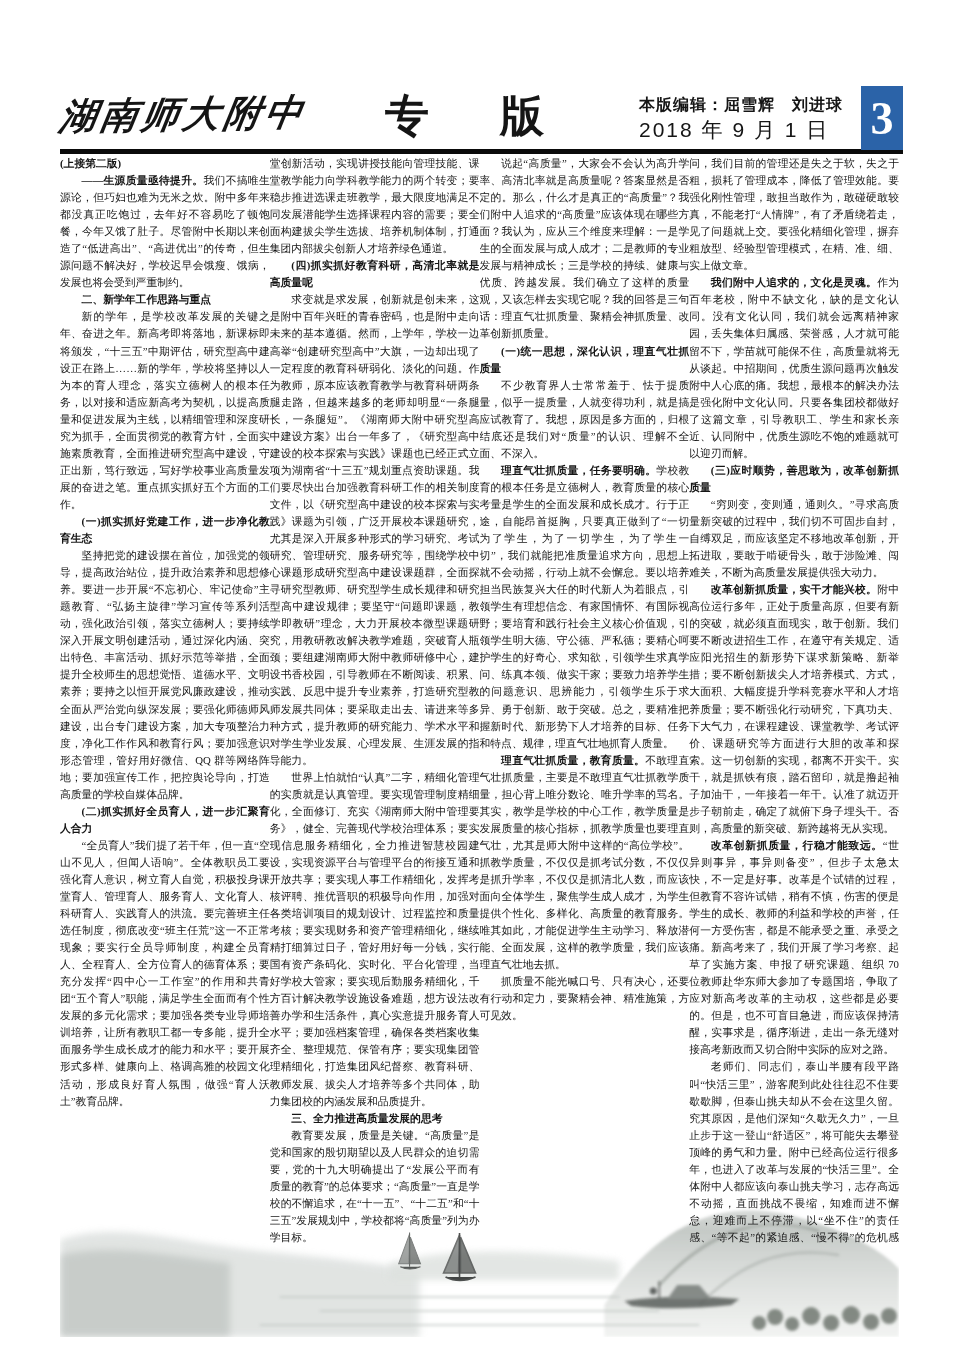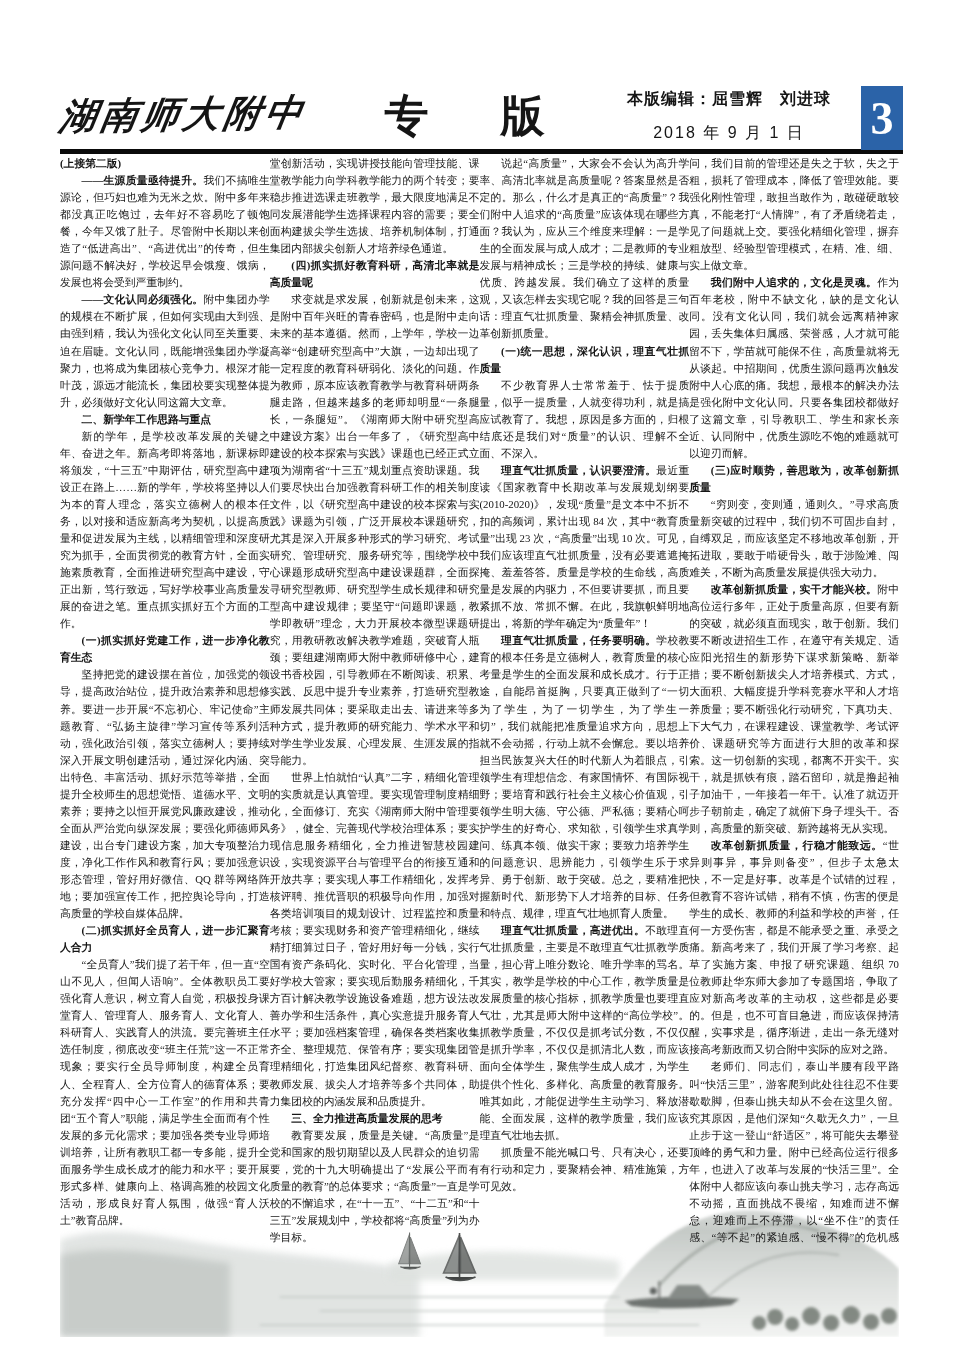--- a/index.html
+++ b/index.html
@@ -20,28 +20,28 @@
   .logo{
     position:absolute;left:0;bottom:8px;
     font-size:37px;font-weight:bold;font-style:italic;
     transform:skewX(-10deg) rotate(-1deg);
     letter-spacing:4px;white-space:nowrap;
     font-family:"DejaVu Serif","Liberation Serif",serif;
   }
   .section-title{
     position:absolute;left:50%;transform:translateX(-50%);bottom:2px;
     font-size:44px;font-weight:bold;letter-spacing:30px;white-space:nowrap;
-    font-family:Liberation Sans, sans-serif;
+    font-family:Liberation Serif, serif;
   }
   .head-right{
-    position:absolute;right:68px;bottom:4px;text-align:center;
+    position:absolute;right:56px;bottom:4px;text-align:left;
     font-family:"Liberation Sans","DejaVu Sans",sans-serif;
   }
   .editor-line{font-size:16px;font-weight:bold;letter-spacing:1px;}
-  .date-line{font-size:16px;margin-top:13px;letter-spacing:2px;}
+  .date-line{font-size:21px;margin-top:0;letter-spacing:2px;}
   .page-badge{
     position:absolute;right:-4px;top:2px;width:42px;height:64px;
     color:#fff;display:flex;align-items:center;justify-content:center;
     font-size:46px;font-weight:bold;z-index:3;
     font-family:"Liberation Serif",serif;
   }
   .head-rule{
     position:absolute;left:0;right:-4px;bottom:-6px;height:5px;background:#0a0a0a;z-index:1;
   }
   
@@ -79,43 +79,41 @@
       <div class="date-line">2018 年 9 月 1 日</div>
     </div>
     <div class="page-badge" id="page-badge" style="background: rgb(43, 99, 168);">3</div>
     <div class="head-rule"></div>
   </div>
 
   <div class="body-cols">
     <div class="col">
         <p class="para noindent"><span class="lead-b">(上接第二版)</span></p>
         <p class="para"><span class="lead-b">——</span><span class="lead-u">生源质量亟待提升。</span>我们不搞唯生源论，但巧妇也难为无米之炊。附中多年来都没真正吃饱过，去年好不容易吃了顿饱餐，今年又饿了肚子。尽管附中长期以来创造了“低进高出”、“高进优出”的传奇，但生源问题不解决好，学校迟早会饿瘦、饿病，发展也将会受到严重制约。</p>
-        <p class="para"><span class="lead-b">——</span><span class="lead-u">文化认同必须强化。</span>附中集团办学的规模在不断扩展，但如何实现由大到强、由强到精，我认为强化文化认同至关重要、迫在眉睫。文化认同，既能增强集团办学凝聚力，也将成为集团核心竞争力。根深才能叶茂，源远才能流长，集团校要实现整体提升，必须做好文化认同这篇大文章。</p>
         <p class="heading">二、新学年工作思路与重点</p>
         <p class="para">新的学年，是学校改革发展的关键之年、奋进之年。新高考即将落地，新课标即将颁发，“十三五”中期评估，研究型高中建设正在路上……新的学年，学校将坚持以人为本的育人理念，落实立德树人的根本任务，以对接和适应新高考为契机，以提高质量和促进发展为主线，以精细管理和深度研究为抓手，全面贯彻党的教育方针，全面实施素质教育，全面推进研究型高中建设，守正出新，笃行致远，写好学校事业高质量发展的奋进之笔。重点抓实抓好五个方面的工作。</p>
         <p class="heading">(一)抓实抓好党建工作，进一步净化教育生态</p>
         <p class="para">坚持把党的建设摆在首位，加强党的领导，提高政治站位，提升政治素养和思想修养。要进一步开展“不忘初心、牢记使命”主题教育、“弘扬主旋律”学习宣传等系列活动，强化政治引领，落实立德树人；要持续深入开展文明创建活动，通过深化内涵、突出特色、丰富活动、抓好示范等举措，全面提升全校师生的思想觉悟、道德水平、文明素养；要持之以恒开展党风廉政建设，推动全面从严治党向纵深发展；要强化师德师风建设，出台专门建设方案，加大专项整治力度，净化工作作风和教育行风；要加强意识形态管理，管好用好微信、QQ 群等网络阵地；要加强宣传工作，把控舆论导向，打造高质量的学校自媒体品牌。</p>
         <p class="heading">(二)抓实抓好全员育人，进一步汇聚育人合力</p>
         <p class="para">“全员育人”我们提了若干年，但一直“空山不见人，但闻人语响”。全体教职员工要强化育人意识，树立育人自觉，积极投身课堂育人、管理育人、服务育人、文化育人、科研育人、实践育人的洪流。要完善班主任选任制度，彻底改变“班主任荒”这一不正常现象；要实行全员导师制度，构建全员育人、全程育人、全方位育人的德育体系；要充分发挥“四中心一工作室”的作用和共青团“五个育人”职能，满足学生全面而有个性发展的多元化需求；要加强各类专业导师培训培养，让所有教职工都一专多能，提升全面服务学生成长成才的能力和水平；要开展形式多样、健康向上、格调高雅的校园文化活动，形成良好育人氛围，做强“育人沃土”教育品牌。</p>
       </div>
     <div class="col">
         <p class="para noindent">堂创新活动，实现讲授技能向管理技能、课堂教学能力向学科教学能力的两个转变；要稳步推进选课走班教学，最大限度地满足不同发展潜能学生选择课程内容的需要；要全面构建拔尖学生选拔、培养机制体制，打通集团内部拔尖创新人才培养绿色通道。</p>
         <p class="heading">(四)抓实抓好教育科研，高清北率就是高质量呢</p>
         <p class="para">求变就是求发展，创新就是创未来，这是附中百年兴旺的青春密码，也是附中走向未来的基本遵循。然而，上学年，学校一边高举“创建研究型高中”大旗，一边却出现了一定程度的教育科研弱化、淡化的问题。作为教师，原本应该教育教学与教育科研两条腿走路，但越来越多的老师却明显“一条腿长，一条腿短”。《湖南师大附中研究型高中建设方案》出台一年多了，《研究型高中建设的校本探索与实践》课题也已经正式立项为湖南省“十三五”规划重点资助课题。我们要尽快出台加强教育科研工作的相关制度文件，以《研究型高中建设的校本探索与实践》课题为引领，广泛开展校本课题研究，尤其是深入开展多种形式的学习研究、考试研究、管理研究、服务研究等，围绕学校中心课题形成研究型高中建设课题群，全面探寻研究型教师、研究型学生成长规律和研究型高中建设规律；要坚守“问题即课题，教学即教研”理念，大力开展校本微型课题研究，用教研教改解决教学难题，突破育人瓶颈；要组建湖南师大附中教师研修中心，建设书香校园，引导教师在不断阅读、积累、实践、反思中提升专业素养，打造研究型教师发展共同体；要采取走出去、请进来等多种方式，提升教师的研究能力、学术水平和对学生学业发展、心理发展、生涯发展的指导能力。</p>
         <p class="para">世界上怕就怕“认真”二字，精细化管理的实质就是认真管理。要实现管理制度精细化，全面修订、充实《湖南师大附中管理要务》，健全、完善现代学校治理体系；要实现信息服务精细化，全力推进智慧校园建设，实现资源平台与管理平台的衔接互通和开放共享；要实现人事工作精细化，发挥考核评聘、推优晋职的积极导向作用，加强对各类培训项目的规划设计、过程监控和质量考核；要实现财务和资产管理精细化，继续精打细算过日子，管好用好每一分钱，实行国有资产条码化、实时化、平台化管理，当好学校大管家；要实现后勤服务精细化，千方百计解决教学设施设备难题，想方设法改善办学和生活条件，真心实意提升服务育人水平；要加强档案管理，确保各类档案收集齐全、整理规范、保管有序；要实现集团管理精细化，打造集团风纪督察、教育科研、教师发展、拔尖人才培养等多个共同体，助力集团校的内涵发展和品质提升。</p>
         <p class="heading">三、全力推进高质量发展的思考</p>
         <p class="para">教育要发展，质量是关键。“高质量”是党和国家的殷切期望以及人民群众的迫切需要，党的十九大明确提出了“发展公平而有质量的教育”的总体要求；“高质量”一直是学校的不懈追求，在“十一五”、“十二五”和“十三五”发展规划中，学校都将“高质量”列为办学目标。</p>
       </div>
     <div class="col">
         <p class="para">说起“高质量”，大家会不会认为高升学率、高清北率就是高质量呢？答案显然是否定的。那么，什么才是真正的“高质量”？我们附中人追求的“高质量”应该体现在哪些方面？我认为，应从三个维度来理解：一是学生的全面发展与成人成才；二是教师的专业发展与精神成长；三是学校的持续、健康与优质、跨越发展。我们确立了这样的质量观，又该怎样去实现它呢？我的回答是三句话：理直气壮抓质量、聚精会神抓质量、改革创新抓质量。</p>
         <p class="heading">(一)统一思想，深化认识，理直气壮抓质量</p>
         <p class="para">不少教育界人士常常羞于、怯于提质量，似乎一提质量，人就变得功利，就是搞应试教育了。我想，原因是多方面的，归根结底还是我们对“质量”的认识、理解不全面、不深入。</p>
-        <p class="para"><span class="lead-b">理直气壮抓质量，认识要澄清。</span>最近重读《国家教育中长期改革与发展规划纲要(2010-2020)》，发现“质量”是文本中不折不扣的高频词，累计出现 84 次，其中“教育质量”出现 23 次，“高质量”出现 10 次。可见，我们应该理直气壮抓质量，没有必要遮遮掩掩、羞羞答答。质量是学校的生命线，高质量是发展的内驱力，不但要讲要抓，而且要紧抓不放、常抓不懈。在此，我旗帜鲜明地提出，将新的学年确定为“质量年”！</p>
         <p class="para"><span class="lead-b">理直气壮抓质量，任务要明确。</span>学校教育的根本任务是立德树人，教育质量的核心考量是学生的全面发展和成长成才。行于正途，自能昂首挺胸，只要真正做到了“一切为了学生，为了一切学生，为了学生一切”，我们就能把准质量追求方向，思想上就不会动摇，行动上就不会懈怠。要以培养担当民族复兴大任的时代新人为着眼点，引领学生有理想信念、有家国情怀、有国际视野；要培育和践行社会主义核心价值观，引领学生明大德、守公德、严私德；要精心呵护学生的好奇心、求知欲，引领学生求真学问、练真本领、做实干家；要致力培养学生的问题意识、思辨能力，引领学生乐于求异、勇于创新、敢于突破。总之，要精准把握新时代、新形势下人才培养的目标、任务和特点、规律，理直气壮地抓育人质量。</p>
-        <p class="para"><span class="lead-b">理直气壮抓质量，高进优出。</span>不敢理直气壮抓质量，主要是不敢理直气壮抓教学质量，担心背上唯分数论、唯升学率的骂名。其实，教学是学校的中心工作，教学质量是发展质量的核心指标，抓教学质量也要理直气壮，尤其是师大附中这样的“高位学校”。抓教学质量，不仅仅是抓考试分数，不仅仅是抓升学率，不仅仅是抓清北人数，而应该面向全体学生，聚焦学生成人成才，为学生提供个性化、多样化、高质量的教育服务。唯其如此，才能促进学生主动学习、释放潜能、全面发展，这样的教学质量，我们应该理直气壮地去抓。</p>
+        <p class="para"><span class="lead-b">理直气壮抓质量，教育质量。</span>不敢理直气壮抓质量，主要是不敢理直气壮抓教学质量，担心背上唯分数论、唯升学率的骂名。其实，教学是学校的中心工作，教学质量是发展质量的核心指标，抓教学质量也要理直气壮，尤其是师大附中这样的“高位学校”。抓教学质量，不仅仅是抓考试分数，不仅仅是抓升学率，不仅仅是抓清北人数，而应该面向全体学生，聚焦学生成人成才，为学生提供个性化、多样化、高质量的教育服务。唯其如此，才能促进学生主动学习、释放潜能、全面发展，这样的教学质量，我们应该理直气壮地去抓。</p>
         <p class="para">抓质量不能光喊口号、只有决心，还要有行动和定力，要聚精会神、精准施策，方可见效。</p>
       </div>
     <div class="col">
         <p class="para noindent">问，我们目前的管理还是失之于软，失之于粗，损耗了管理成本，降低了管理效能。要强化刚性管理，敢担当敢作为，敢碰硬敢较真，不能老打“人情牌”，有了矛盾绕着走，见了问题就上交。要强化精细化管理，摒弃粗放型、经验型管理模式，在精、准、细、实上做文章。</p>
         <p class="para"><span class="lead-b">我们附中人追求的，文化是灵魂。</span>作为百年老校，附中不缺文化，缺的是文化认同。没有文化认同，我们就会远离精神家园，丢失集体归属感、荣誉感，人才就可能留不下，学苗就可能保不住，高质量就将无从谈起。中招期间，优质生源问题再次触发附中人心底的痛。我想，最根本的解决办法是强化附中文化认同。只要各集团校都做好了这篇文章，引导教职工、学生和家长亲近、认同附中，优质生源吃不饱的难题就可以迎刃而解。</p>
         <p class="heading">(三)应时顺势，善思敢为，改革创新抓质量</p>
         <p class="para">“穷则变，变则通，通则久。”寻求高质量新突破的过程中，我们切不可固步自封，自缚双足，而应该坚定不移地改革创新，开拓进取，要敢于啃硬骨头，敢于涉险滩、闯难关，不断为高质量发展提供强大动力。</p>
         <p class="para"><span class="lead-b">改革创新抓质量，实干才能兴校。</span>附中高位运行多年，正处于质量高原，但要有新的突破，就必须直面现实，敢于创新。我们要不断改进招生工作，在遵守有关规定、适应阳光招生的新形势下谋求新策略、新举措；要不断创新拔尖人才培养模式、方式，大面积、大幅度提升学科竞赛水平和人才培养质量；要不断强化行动研究，下真功夫、下大气力，在课程建设、课堂教学、考试评价、课题研究等方面进行大胆的改革和探索。这一切创新的实现，都离不开实干。实干，就是抓铁有痕，踏石留印，就是撸起袖子加油干，一年接着一年干。认准了就迈开步子朝前走，确定了就俯下身子埋头干。否则，高质量的新突破、新跨越将无从实现。</p>
         <p class="para"><span class="lead-b">改革创新抓质量，行稳才能致远。</span>“世异则事异，事异则备变”，但步子太急太快，不一定是好事。改革是个试错的过程，但教育不容许试错，稍有不慎，伤害的便是学生的成长、教师的利益和学校的声誉，任何一方受伤害，都是不能承受之重、承受之痛。新高考来了，我们开展了学习考察、起草了实施方案、申报了研究课题、组织 70 位教师赴华东师大参加了专题国培，争取了应对新高考改革的主动权，这些都是必要的。但是，也不可盲目急进，而应该保持清醒，实事求是，循序渐进，走出一条无缝对接高考新政而又切合附中实际的应对之路。</p>
         <p class="para">老师们、同志们，泰山半腰有段平路叫“快活三里”，游客爬到此处往往忍不住要歇歇脚，但泰山挑夫却从不会在这里久留。究其原因，是他们深知“久歇无久力”，一旦止步于这一登山“舒适区”，将可能失去攀登顶峰的勇气和力量。附中已经高位运行很多年，也进入了改革与发展的“快活三里”。全体附中人都应该向泰山挑夫学习，志存高远不动摇，直面挑战不畏缩，知难而进不懈怠，迎难而上不停滞，以“坐不住”的责任感、“等不起”的紧迫感、“慢不得”的危机感和“自强不息、追求卓越”的使命感，守正出新，笃行致远，写好高质量发展的奋进之笔，实现“会当凌绝顶，一览众山小”的鸿鹄之志。</p>

